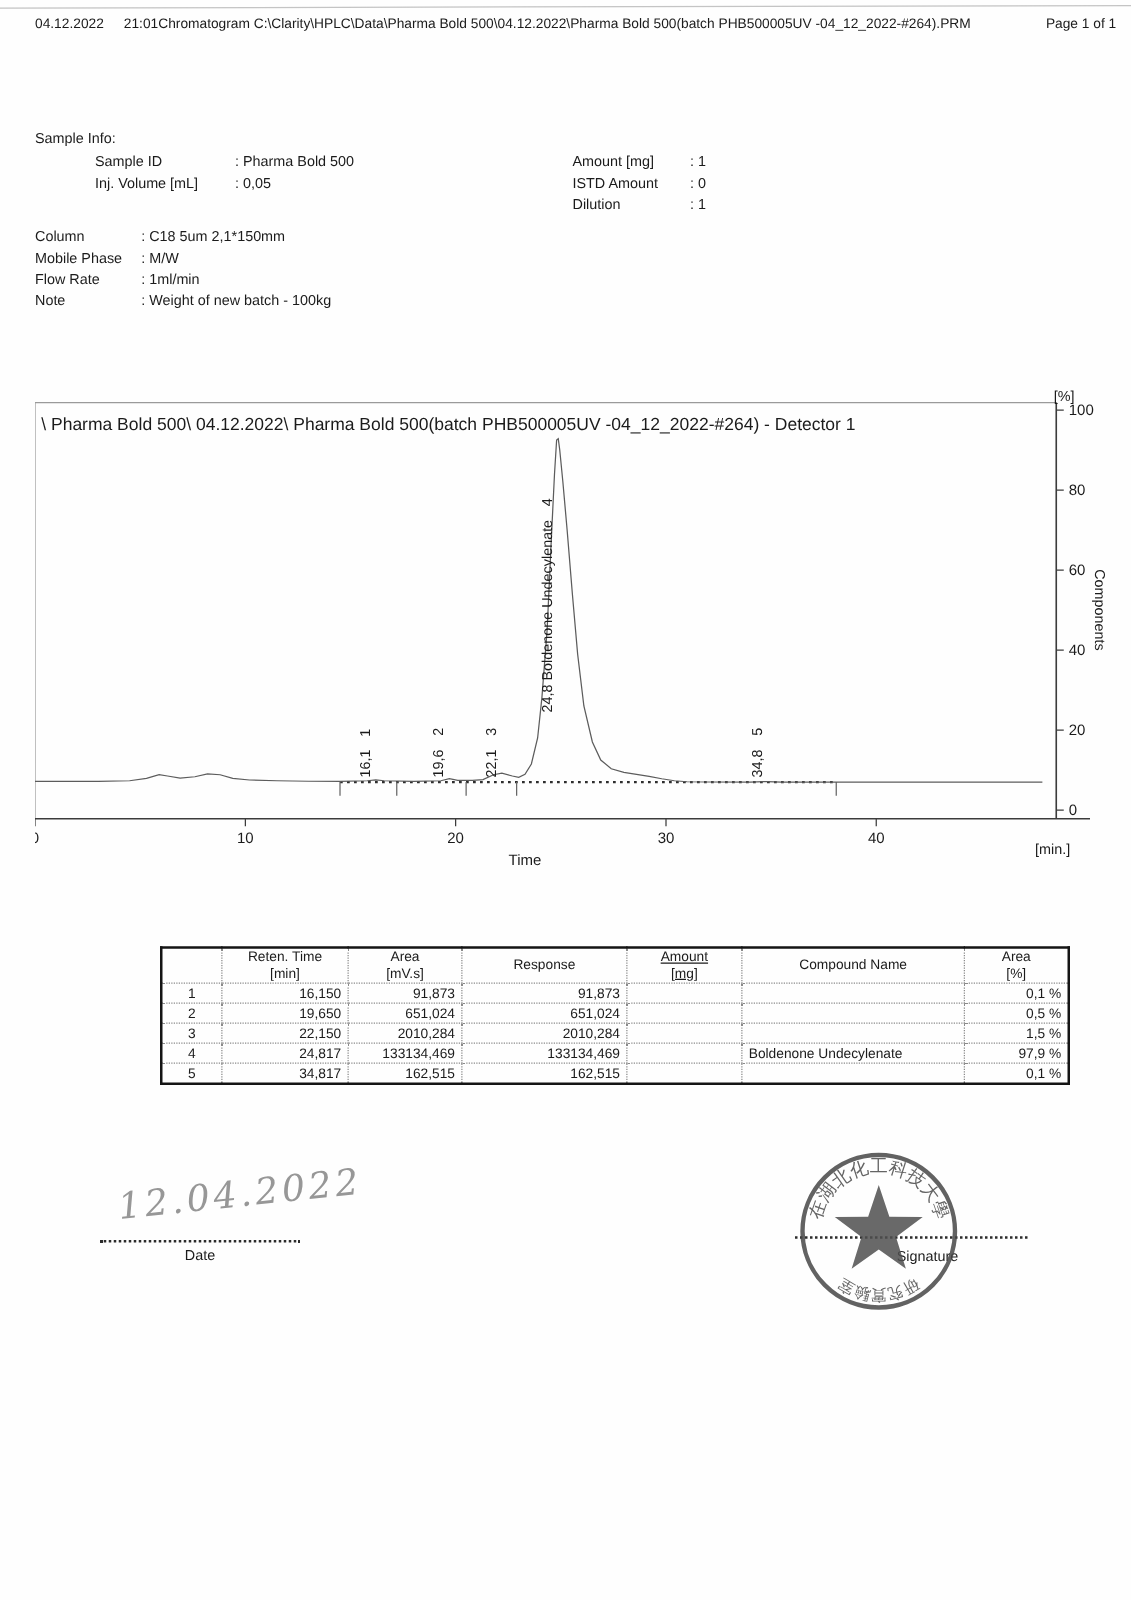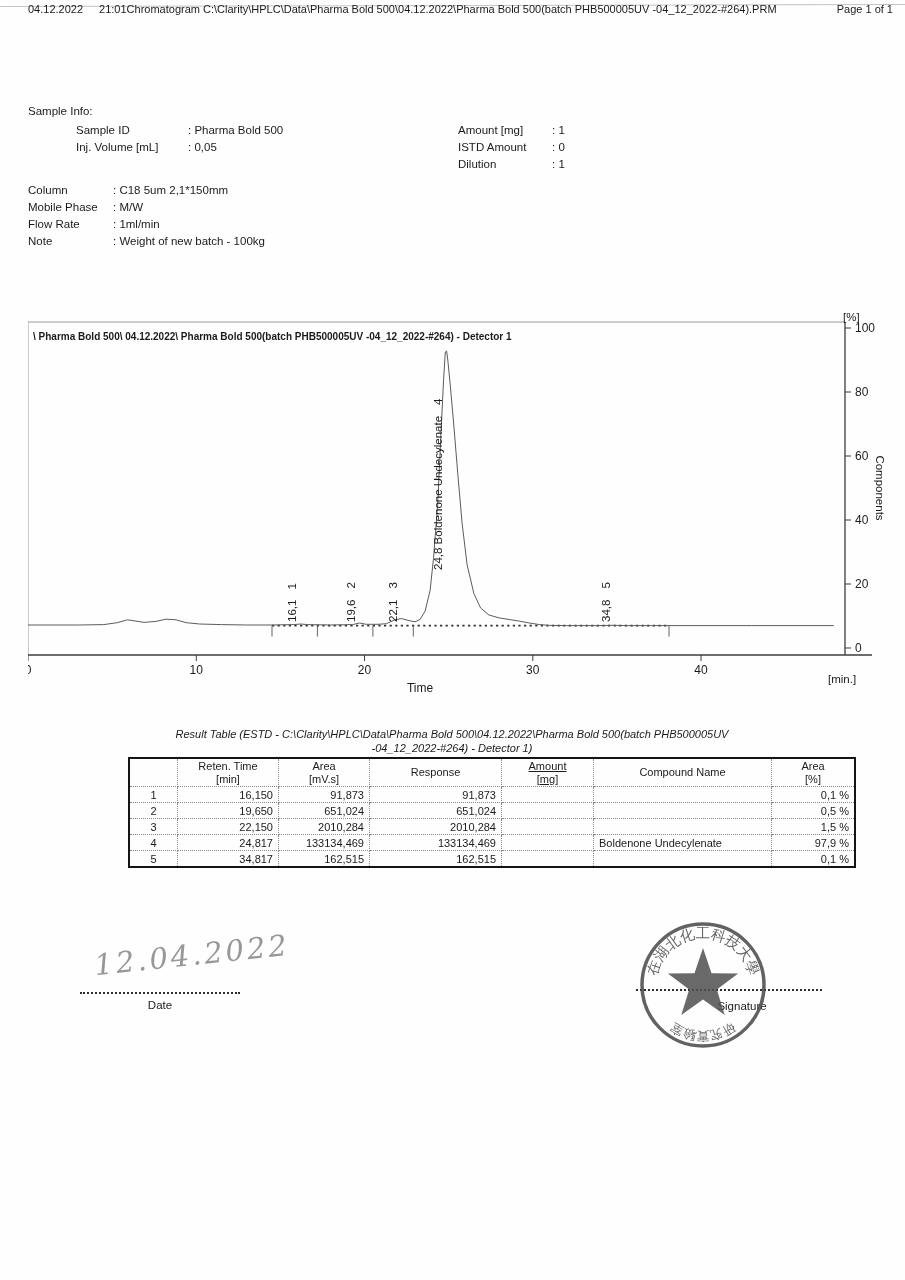--- a/index.html
+++ b/index.html
@@ -1,32 +1,32 @@
 <!DOCTYPE html>
 <html><head>
 <meta charset="utf-8">
 <style>
   html,body{margin:0;padding:0;background:#ddd;}
   .page{position:relative;width:905px;height:1280px;background:#fefefe;
         font-family:"Liberation Sans",sans-serif;color:#1b1b1b;overflow:hidden;margin:0 auto;}
   .scanline{position:absolute;top:5px;left:0;width:905px;height:0;border-top:1px solid #9d9d9d;opacity:.6;transform:rotate(-0.12deg);}
   
-  .hdr{position:absolute;top:3px;left:28px;width:865px;font-size:11px;white-space:nowrap;display:flex;align-items:baseline;}
+  .hdr{position:absolute;top:13px;left:28px;width:865px;font-size:11px;white-space:nowrap;display:flex;align-items:baseline;}
   .hdr-date{margin-right:16px;}
   .hdr-sp{flex:1;}
   
   .sec-label{position:absolute;left:28px;top:105px;font-size:11.5px;}
   .igroup{position:absolute;font-size:11.5px;line-height:17px;}
   #g1{left:40px;top:122px;margin-left:36px;} #g2{left:28px;top:182px;}
   #g3{left:458px;top:122px;} #g4{left:458px;top:182px;}
   .irow{display:flex;white-space:nowrap;}
   #g1 .ilabel{width:112px;} #g2 .ilabel{width:85px;}
   #g3 .ilabel,#g4 .ilabel{width:94px;}
   
-  .chart-title{position:absolute;left:33px;top:331px;font-size:10px;font-weight:bold;white-space:nowrap;text-align:right;}
+  .chart-title{position:absolute;left:33px;top:331px;font-size:14px;font-weight:normal;white-space:nowrap;text-align:right;}
   #plot{position:absolute;left:28px;top:310px;}
   #plot text{font-family:"Liberation Sans",sans-serif;fill:#1b1b1b;}
   
   .tbl-caption{position:absolute;left:108px;top:727px;width:688px;text-align:center;font-style:italic;font-size:11px;line-height:14px;}
   table.res{position:absolute;left:128px;top:757px;width:648px;border-collapse:collapse;table-layout:fixed;
             font-size:11px;border:2px solid #141414;}
   table.res th,table.res td{border:1px dotted #8a8a8a;padding:0 5px;white-space:nowrap;overflow:hidden;}
   table.res th{height:27px;font-weight:normal;text-align:center;line-height:13px;vertical-align:middle;}
   table.res td{height:15px;}
   .ta-r{text-align:right;} .ta-c{text-align:center;} .ta-l{text-align:left;}
@@ -138,24 +138,20 @@
       <line x1="641" y1="315.6" x2="641" y2="326.6" stroke="#666"></line>
       <polyline fill="none" stroke="#5c5c5c" stroke-width="1" points="0,315 50.5,315 75.7,314.6 89.2,312.7 99.3,309.8 106,310.8 116.1,312.4 127.9,311.4 138,309.2 148.1,309.8 158.2,312.7 171.6,314 193.5,314.6 218.7,315 244,315 265.8,314.6 272.6,314 279.3,314.6 302.8,315 324.7,314.6 331.5,313 338.2,314.3 350,314.3 358.4,313.7 366.8,309.8 373.5,308.6 381.9,310.8 387,311.8 392,309.5 397.1,301.2 402.1,280.4 405.5,248.4 409.7,194 413.1,120.4 415.6,69.2 417.3,42 418.6,41 419.8,50 422.3,75.6 425.7,114 429.9,165.2 434.1,213.2 439.1,254.8 445.9,283.6 452.6,298 461,305 471.1,307.9 481.2,309.5 491.3,311.1 501.4,313 511.5,314.6 521.6,315.4 538.4,315.6 572,315.6 585.5,315.3 597.3,315.6 622.5,315.6 641,315.6 673,315.6 723.5,315.6 773.9,315.6 805.9,315.6"></polyline>
       <text transform="translate(267.7,312) rotate(-90)" font-size="11.5">16,1<tspan dx="11">1</tspan></text>
       <text transform="translate(326.6,312) rotate(-90)" font-size="11.5">19,6<tspan dx="11">2</tspan></text>
       <text transform="translate(368.7,312) rotate(-90)" font-size="11.5">22,1<tspan dx="11">3</tspan></text>
       <text transform="translate(413.6,260) rotate(-90)" font-size="11.5">24,8 Boldenone Undecylenate<tspan dx="11">4</tspan></text>
       <text transform="translate(581.8,312) rotate(-90)" font-size="11.5">34,8<tspan dx="11">5</tspan></text>
     </svg>
   <div class="chart-title">\ Pharma Bold 500\ 04.12.2022\ Pharma Bold 500(batch PHB500005UV -04_12_2022-#264) -  Detector 1</div>
 
-  <div class="tbl-caption">
-    <div>Result Table (ESTD - C:\Clarity\HPLC\Data\Pharma Bold 500\04.12.2022\Pharma Bold 500(batch PHB500005UV</div>
-    <div>-04_12_2022-#264) -  Detector 1)</div>
-  </div>
   <table class="res">
     <thead>
         <tr id="thead-row">
           <th style="width: 37px;"></th>
           <th style="width: 90px;">Reten. Time<br>[min]</th>
           <th style="width: 80px;">Area<br>[mV.s]</th>
           <th style="width: 121px;">Response</th>
           <th style="width: 81px; text-decoration: underline;">Amount<br>[mg]</th>
           <th style="width: 167px;">Compound Name</th>
           <th style="width: 72px;">Area<br>[%]</th>

